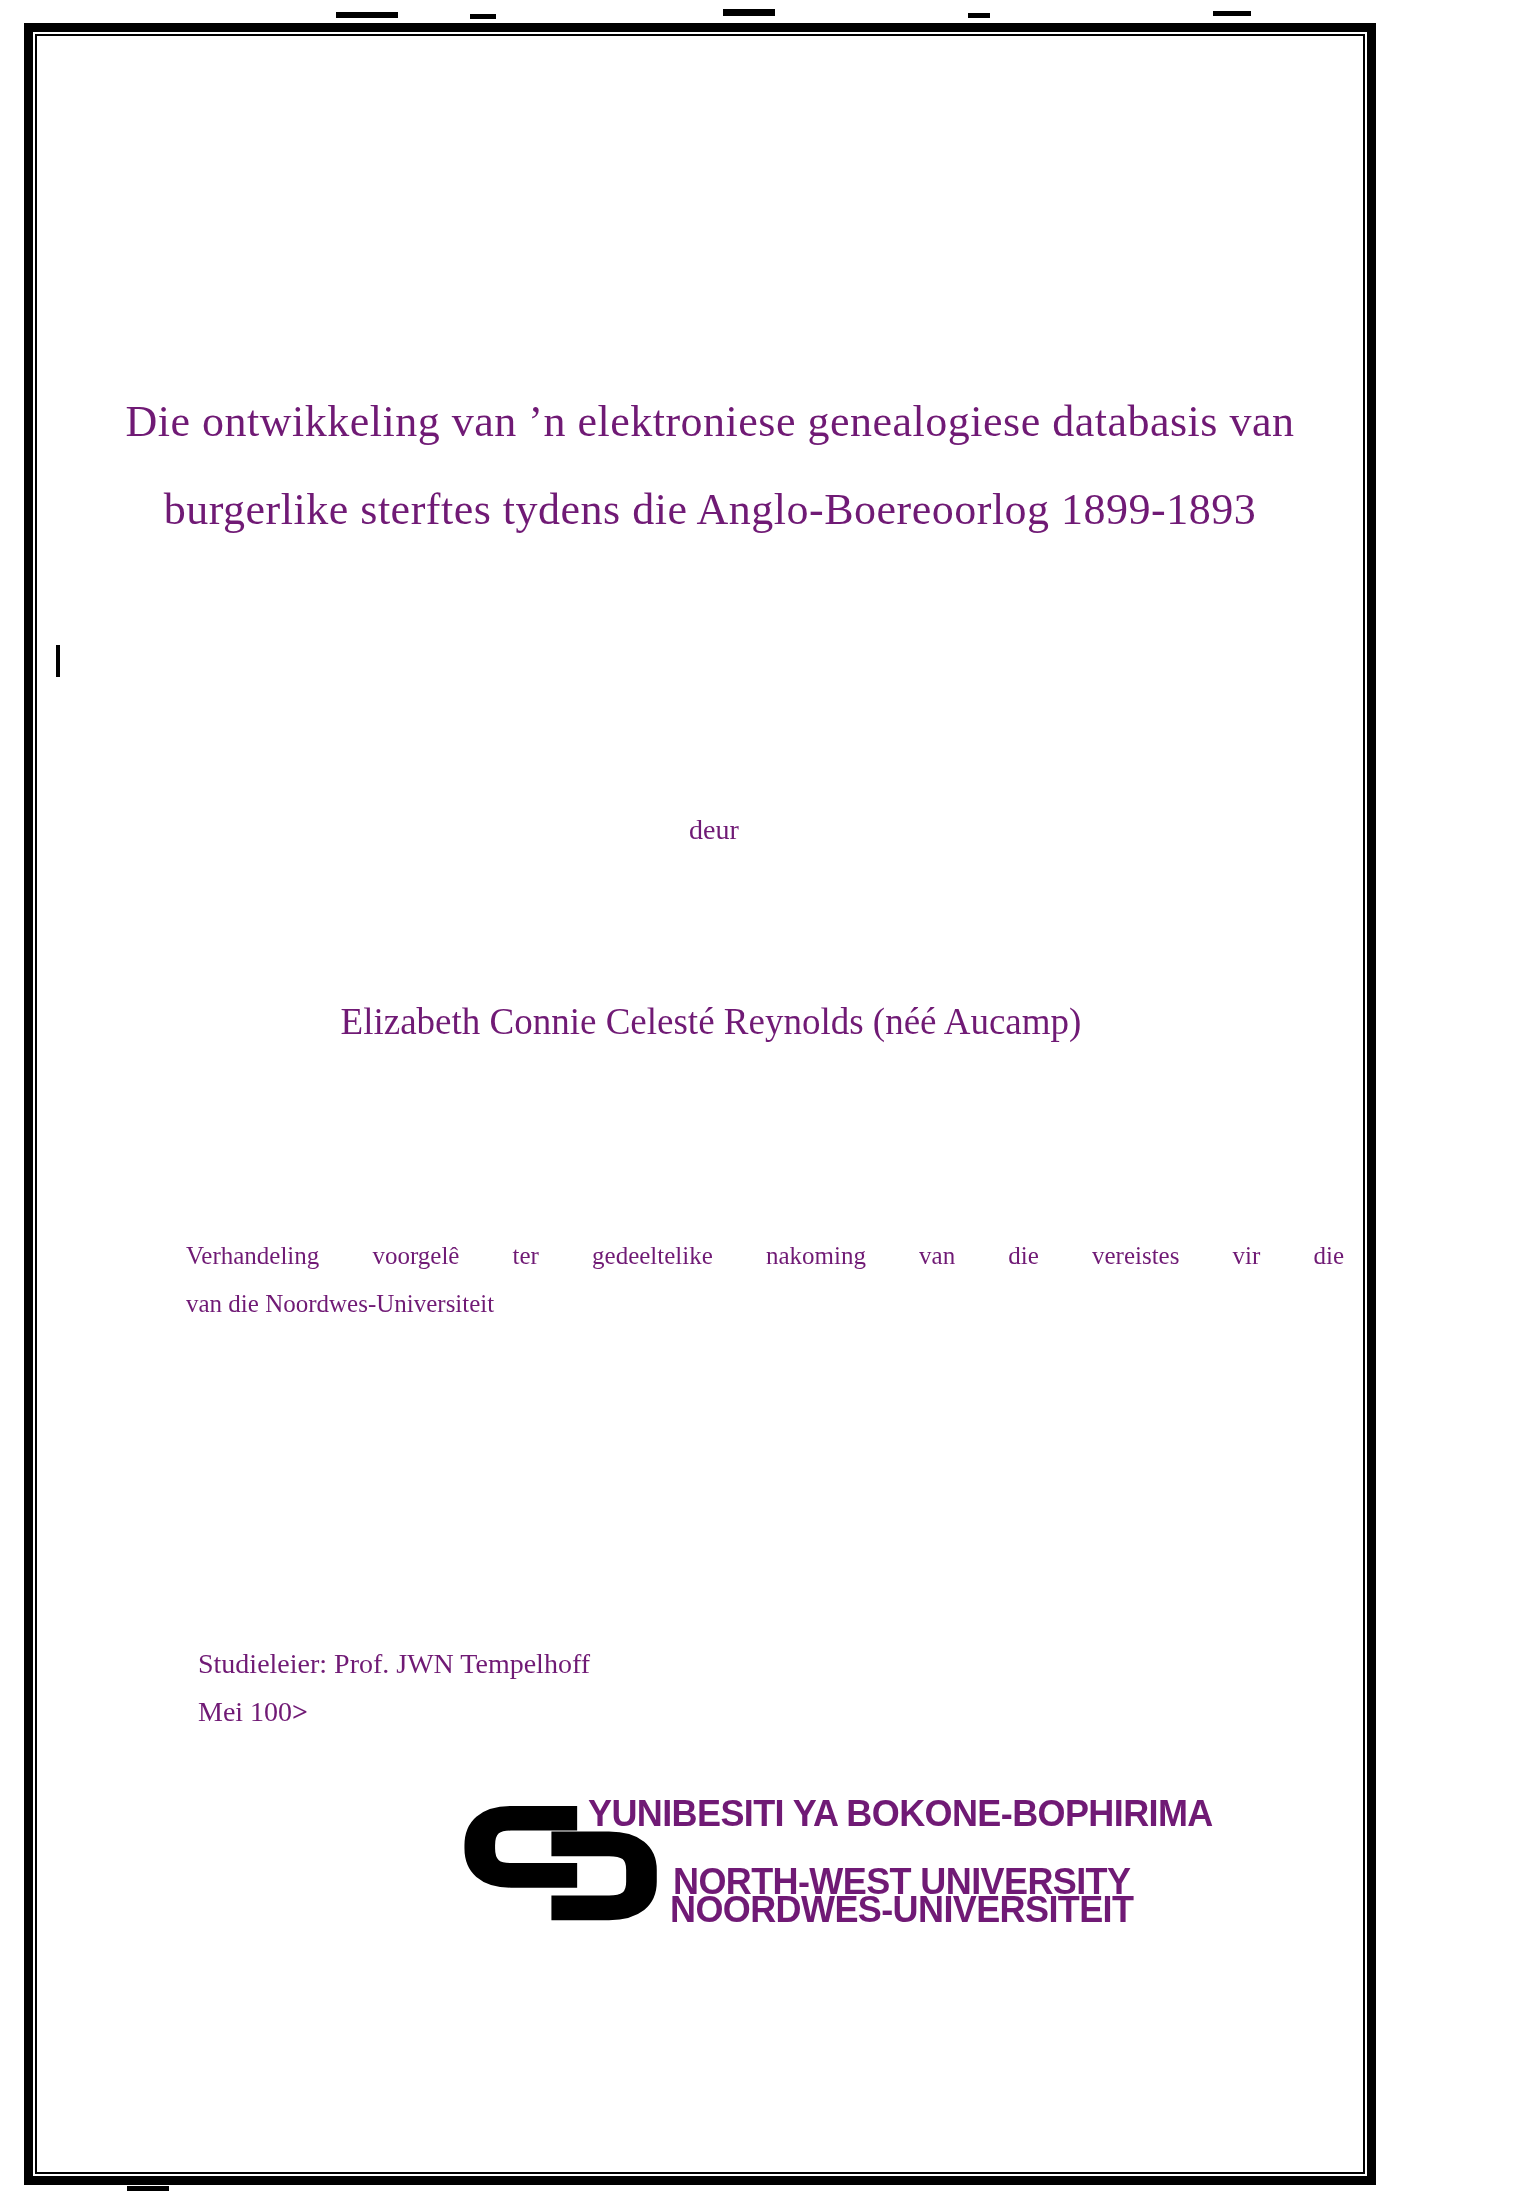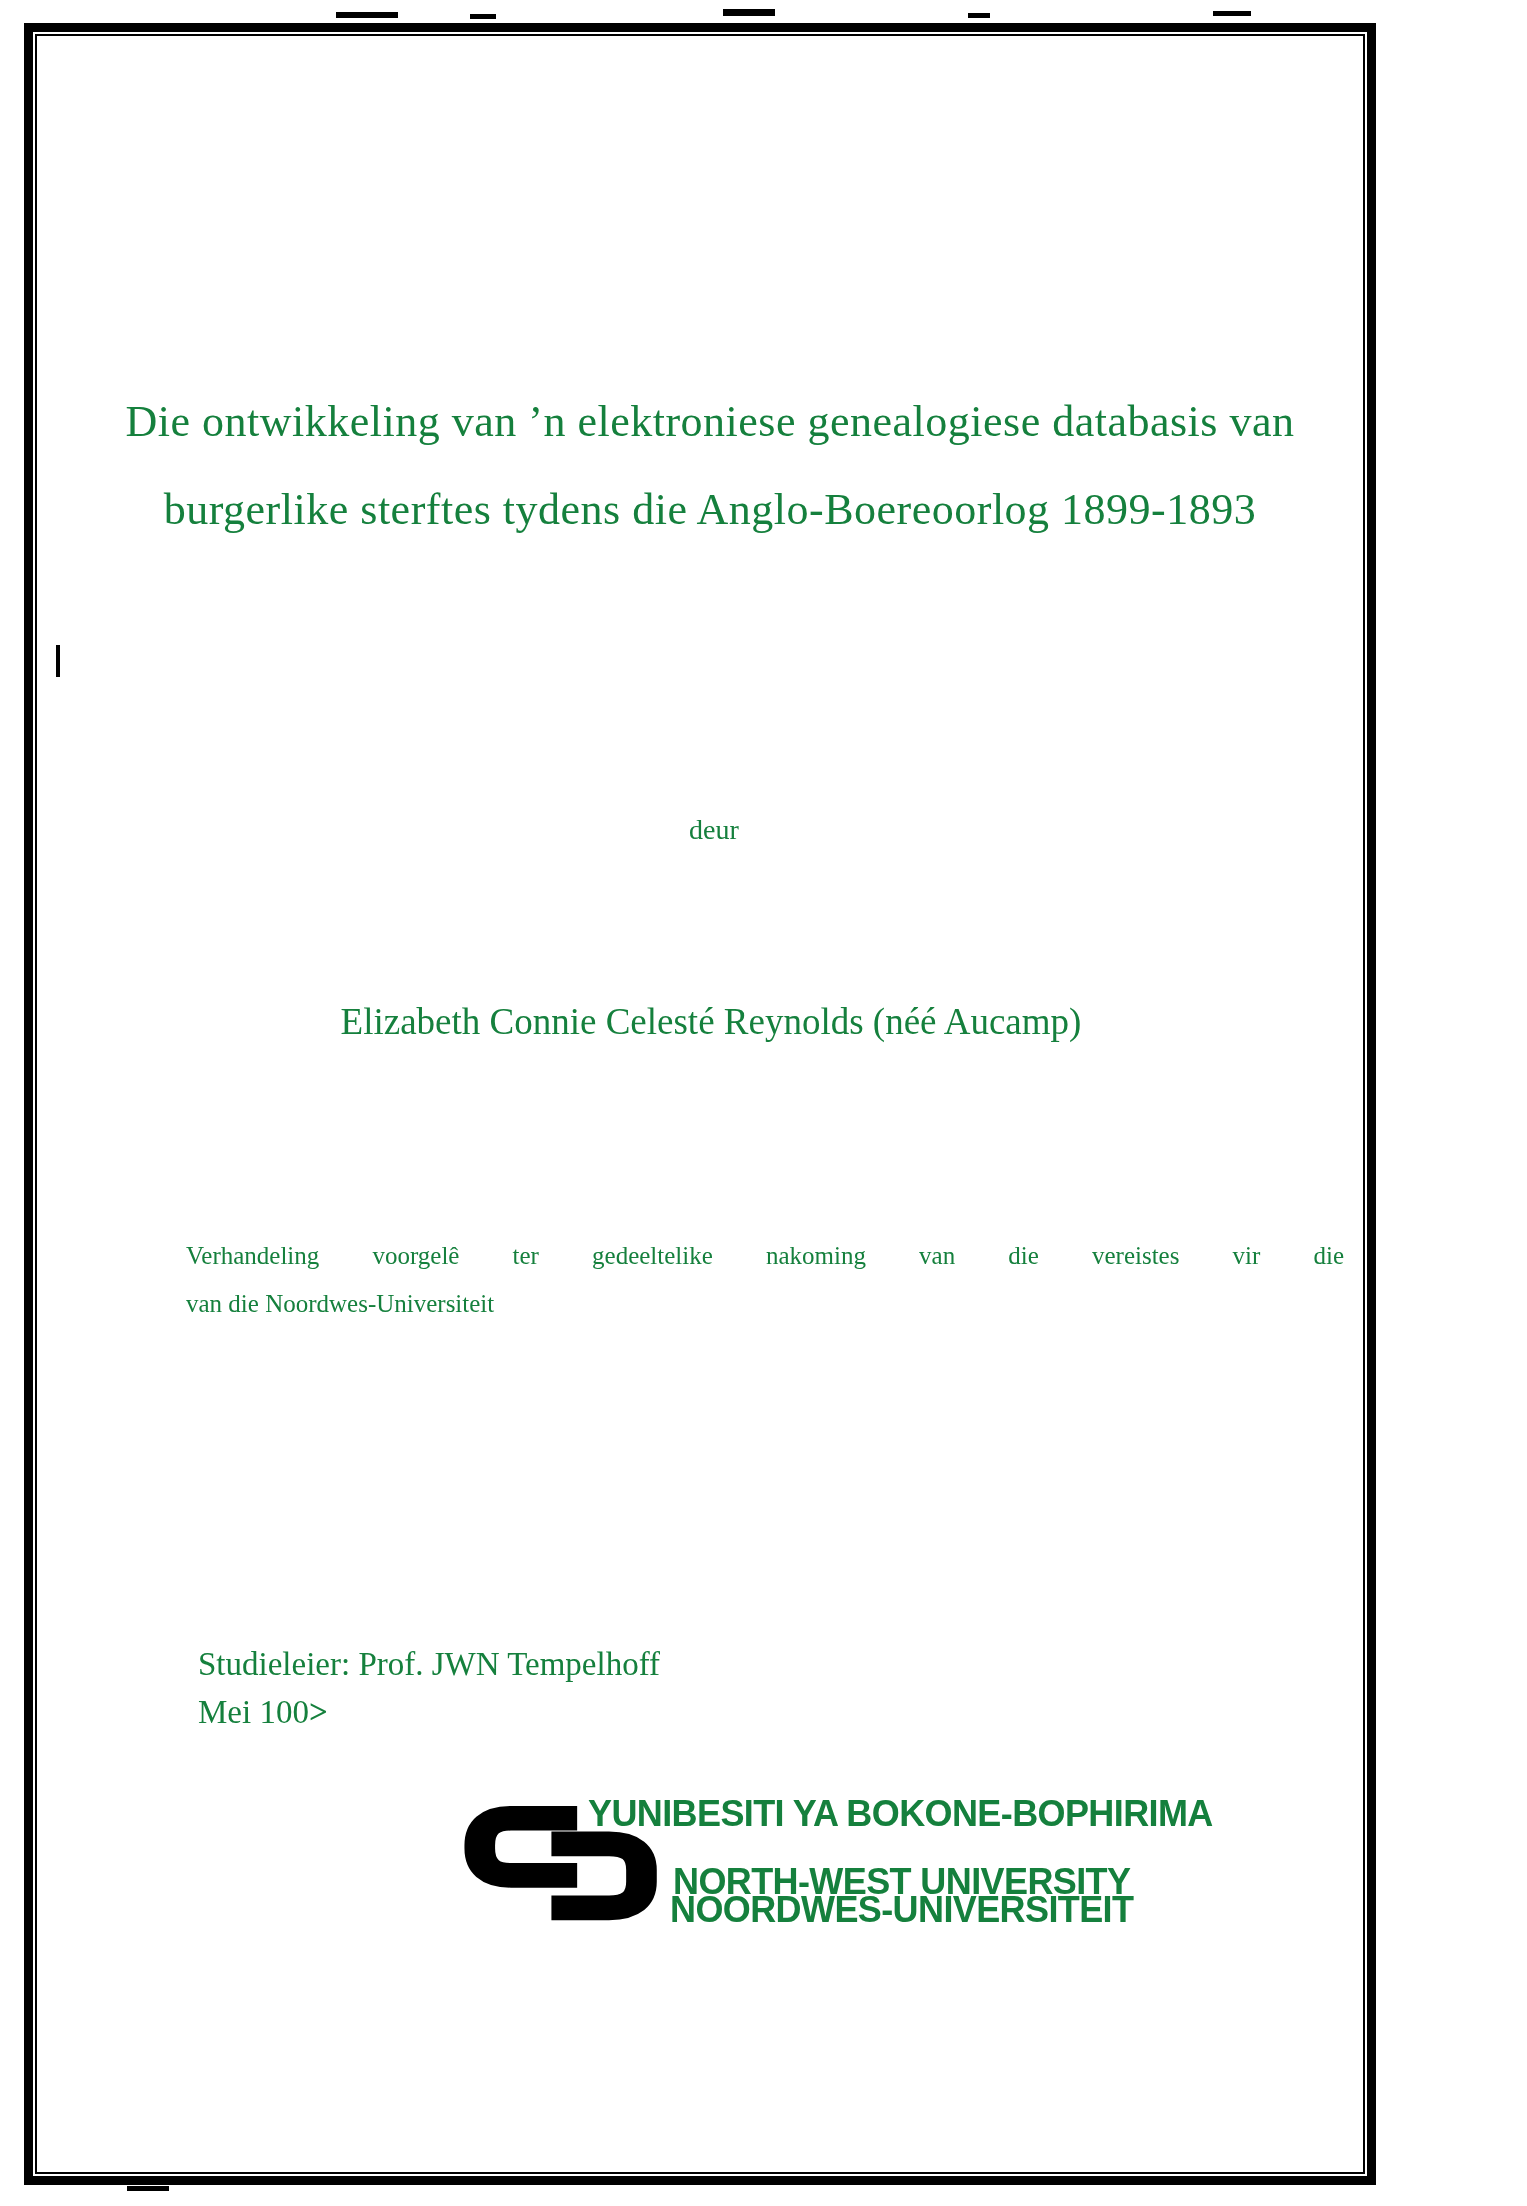--- a/index.html
+++ b/index.html
@@ -7,21 +7,21 @@
     padding: 0;
     background: #ffffff;
   }
   .page {
     position: relative;
     width: 1402px;
     height: 2206px;
     background: #ffffff;
     overflow: hidden;
     font-family: "Liberation Serif", serif;
-    color: #15803d;
+    color: #701a75;
   }
   
   .frame {
     position: absolute;
     left: 24px;
     top: 23px;
     right: 26px;
     bottom: 21px;
     border: 9px solid #000000;
   }
@@ -81,21 +81,21 @@
     line-height: 48px;
   }
   .desc-justified {
     text-align: justify;
     text-align-last: justify;
   }
   .footer-block {
     position: absolute;
     left: 198px;
     top: 1640px;
-    font-size: 33px;
+    font-size: 28px;
     line-height: 48px;
   }
   .date-glyph {
     font-weight: bold;
     letter-spacing: -1px;
   }
   .logo {
     position: absolute;
     left: 0;
     top: 0;

